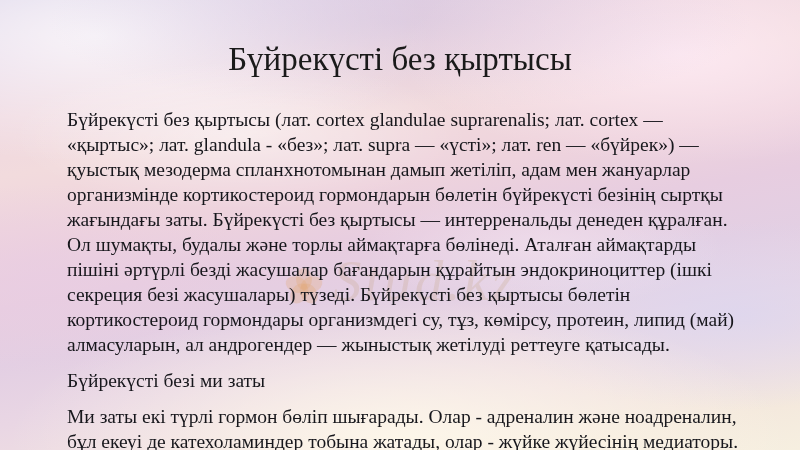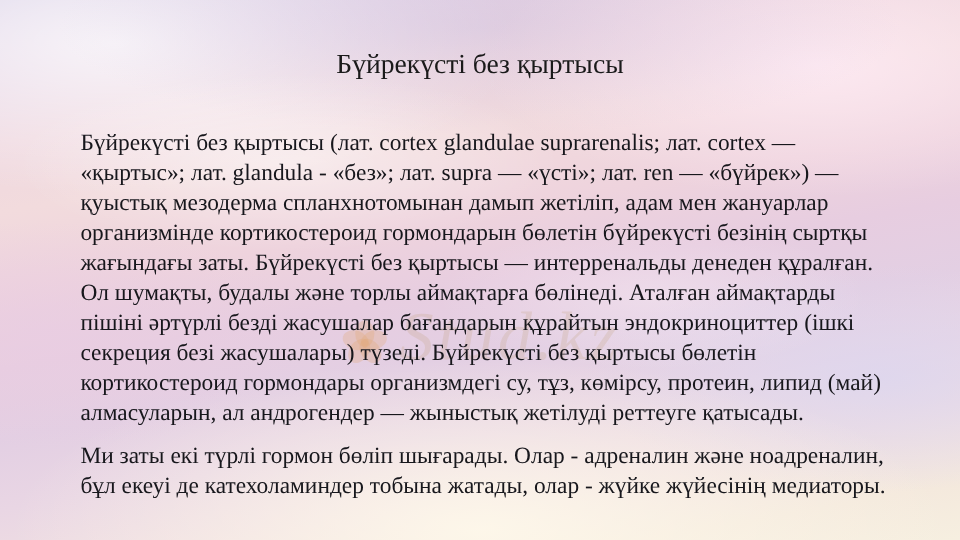--- a/index.html
+++ b/index.html
@@ -83,21 +83,21 @@
   .watermark .flower span:nth-child(3){ transform: rotate(144deg); }
   .watermark .flower span:nth-child(4){ transform: rotate(216deg); }
   .watermark .flower span:nth-child(5){ transform: rotate(288deg); }
 
   .title {
     position: absolute;
     left: 40px;
     top: 40px;
     width: 720px;
     text-align: center;
-    font-size: 23px;
+    font-size: 33px;
     color: #1a1a1a;
     line-height: 1.2;
   }
   .body-text {
     position: absolute;
     left: 56px;
     top: 96px;
     width: 700px;
     font-size: 19.5px;
     line-height: 25px;
@@ -117,15 +117,16 @@
   <div class="watermark">
     <span class="flower">
       <span></span><span></span><span></span><span></span><span></span>
     </span><span>Stud.kz</span>
   </div>
 
   <div class="title">Бүйрекүсті без қыртысы</div>
 
   <div class="body-text">
     <p>Бүйрекүсті без қыртысы (лат. cortex glandulae suprarenalis; лат. cortex — «қыртыс»; лат. glandula - «без»; лат. supra — «үсті»; лат. ren — «бүйрек») — қуыстық мезодерма спланхнотомынан дамып жетіліп, адам мен жануарлар организмінде кортикостероид гормондарын бөлетін бүйрекүсті безінің сыртқы жағындағы заты. Бүйрекүсті без қыртысы — интерренальды денеден құралған. Ол шумақты, будалы және торлы аймақтарға бөлінеді. Аталған аймақтарды пішіні әртүрлі безді жасушалар бағандарын құрайтын эндокриноциттер (ішкі секреция безі жасушалары) түзеді. Бүйрекүсті без қыртысы бөлетін кортикостероид гормондары организмдегі су, тұз, көмірсу, протеин, липид (май) алмасуларын, ал андрогендер — жыныстық жетілуді реттеуге қатысады.</p>
+    <p>Бүйрекүсті безі ми заты</p>
     <p>Ми заты екі түрлі гормон бөліп шығарады. Олар - адреналин және ноадреналин, бұл екеуі де катехоламиндер тобына жатады, олар - жүйке жүйесінің медиаторы.</p>
   </div>
 </div>
 
 </body></html>

